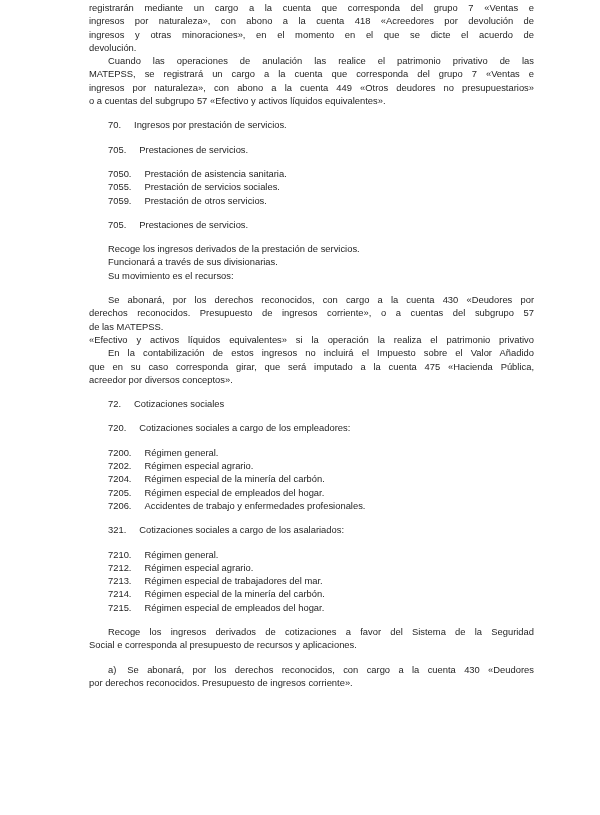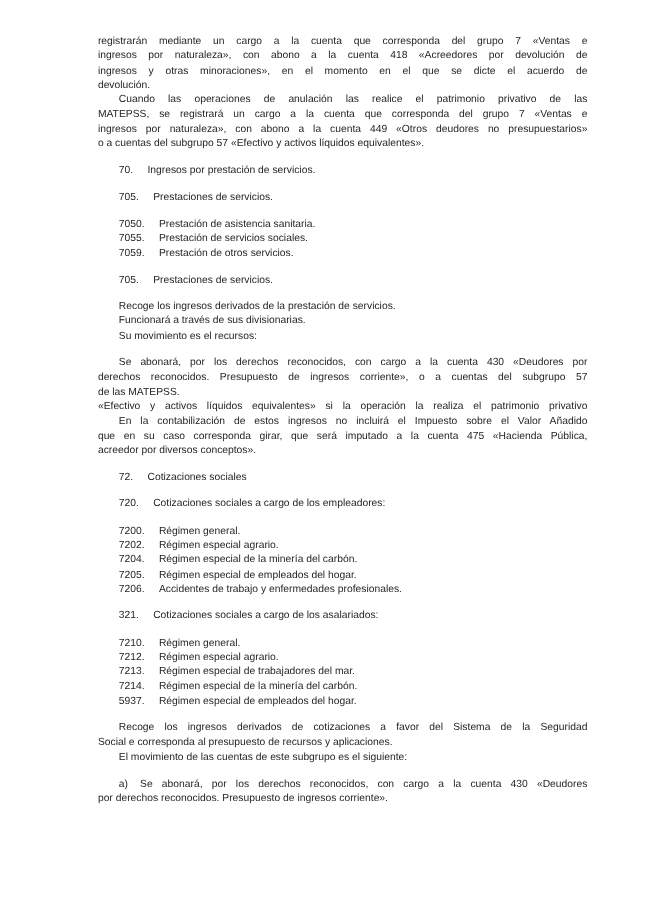--- a/index.html
+++ b/index.html
@@ -8,21 +8,21 @@
     position: relative;
     width: 600px;
     height: 815px;
     background: #ffffff;
     overflow: hidden;
     margin: 0 auto;
   }
   .content {
     position: absolute;
     left: 89px;
-    top: 30px;
+    top: 1px;
     width: 445px;
     font-family: "Liberation Sans", sans-serif;
     font-size: 9.4px;
     line-height: 13.3px;
     color: #1f1f1f;
   }
   .gap { margin-top: 11px; }
   .para .line { text-align: left; }
   .para .line.just { text-align: justify; text-align-last: justify; }
   .line.fl-indent { text-indent: 19px; }
@@ -78,26 +78,23 @@
       <div class="item gap"><span class="num">7200.</span><span class="itext">Régimen general.</span></div>
       <div class="item"><span class="num">7202.</span><span class="itext">Régimen especial agrario.</span></div>
       <div class="item"><span class="num">7204.</span><span class="itext">Régimen especial de la minería del carbón.</span></div>
       <div class="item"><span class="num">7205.</span><span class="itext">Régimen especial de empleados del hogar.</span></div>
       <div class="item"><span class="num">7206.</span><span class="itext">Accidentes de trabajo y enfermedades profesionales.</span></div>
       <div class="item gap"><span class="num">321.</span><span class="itext">Cotizaciones sociales a cargo de los asalariados:</span></div>
       <div class="item gap"><span class="num">7210.</span><span class="itext">Régimen general.</span></div>
       <div class="item"><span class="num">7212.</span><span class="itext">Régimen especial agrario.</span></div>
       <div class="item"><span class="num">7213.</span><span class="itext">Régimen especial de trabajadores del mar.</span></div>
       <div class="item"><span class="num">7214.</span><span class="itext">Régimen especial de la minería del carbón.</span></div>
-      <div class="item"><span class="num">5937.</span><span class="itext">Régimen especial de empleados del hogar.</span></div>
+      <div class="item"><span class="num">7215.</span><span class="itext">Régimen especial de empleados del hogar.</span></div>
       <div class="para gap">
         <div class="line just fl-indent">Recoge los ingresos derivados de cotizaciones a favor del Sistema de la Seguridad</div>
         <div class="line">Social e corresponda al presupuesto de recursos y aplicaciones.</div>
-      </div>
-      <div class="para">
-        <div class="line fl-indent">El movimiento de las cuentas de este subgrupo es el siguiente:</div>
       </div>
       <div class="para gap">
         <div class="line just fl-indent"><span class="marker">a)</span><span class="mtext">Se abonará, por los derechos reconocidos, con cargo a la cuenta 430 «Deudores</span></div>
         <div class="line">por derechos reconocidos. Presupuesto de ingresos corriente».</div>
       </div>
     </div>
 </div>
 
 </body></html>

